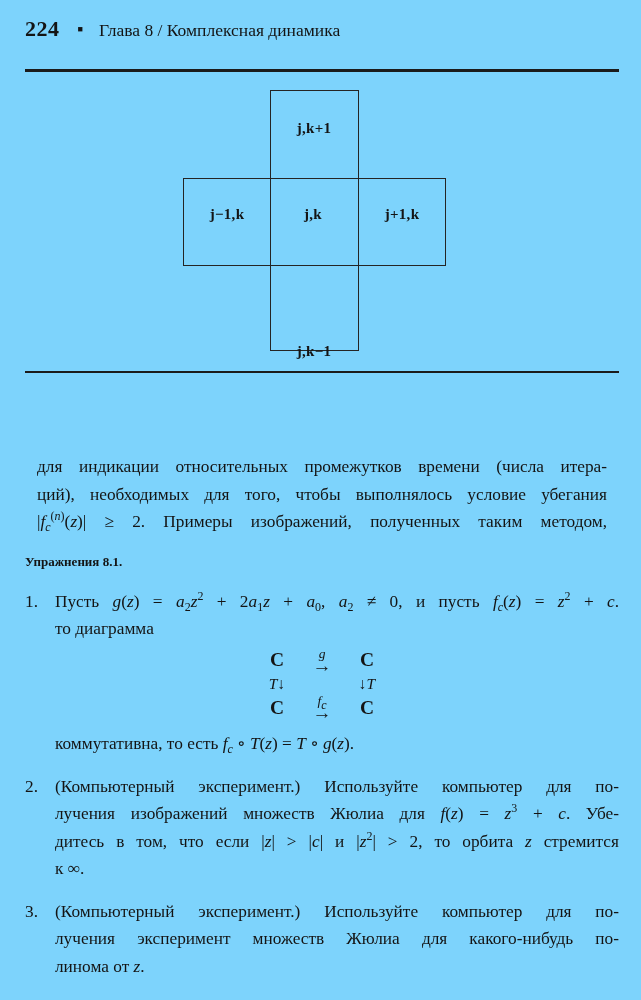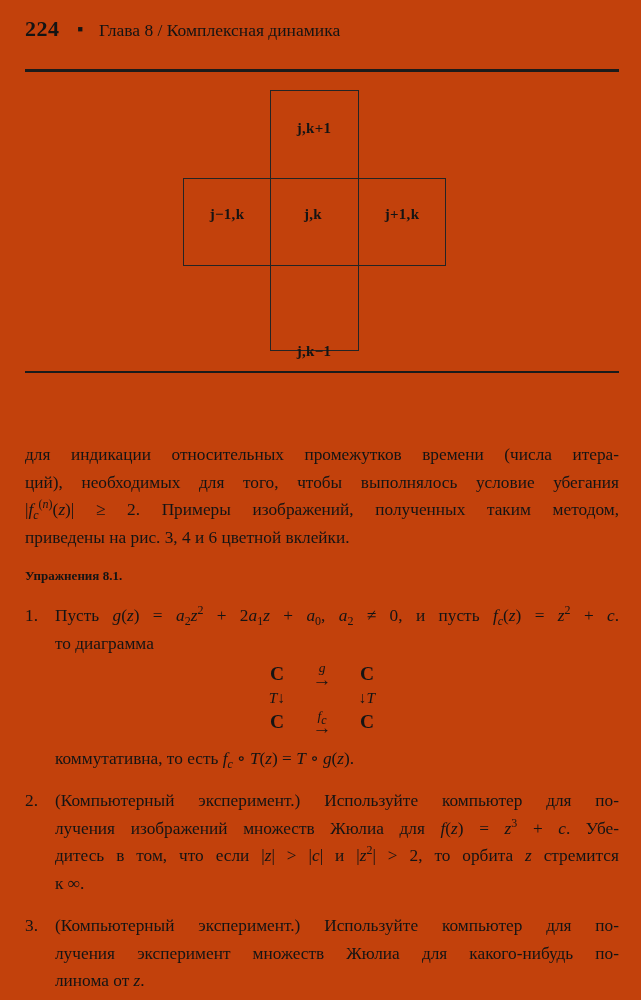--- a/index.html
+++ b/index.html
@@ -1,20 +1,20 @@
 <!DOCTYPE html>
 <html><head>
 <meta charset="utf-8">
 <style>
   html, body { margin: 0; padding: 0; background: #ffffff; }
   .page {
     position: relative;
     width: 641px;
     height: 1000px;
-    background: #c2410c;
+    background: #7dd3fc;
     color: #141414;
     font-family: "Liberation Serif", "DejaVu Serif", serif;
     overflow: hidden;
   }
 
   
   .header { position: absolute; left: 25px; top: 16px; display: flex; align-items: baseline; }
   .pagenum { font-weight: bold; font-size: 22px; letter-spacing: 0.5px; }
   .bullet { font-size: 9px; margin: 0 16px 0 18px; position: relative; top: -4px; }
   .chapter { font-size: 17.5px; }
@@ -32,21 +32,21 @@
     position: absolute; transform: translate(-50%, -50%);
     font-weight: bold; font-size: 15px; letter-spacing: 0.3px; white-space: nowrap;
   }
 
   
   .caption { position: absolute; left: 25px; top: 380px; font-size: 16.5px; }
   .caption b { letter-spacing: 0.2px; }
 
   
   .content { position: absolute; left: 25px; top: 441px; width: 594px; font-size: 17.3px; line-height: 27.5px; }
-  .para { margin: 0; }
+  .para { margin: 12px; }
   .jl { display: block; text-align: justify; text-align-last: justify; -moz-text-align-last: justify; white-space: nowrap0; }
   .jl.last { text-align-last: left; -moz-text-align-last: left; }
   sub { font-size: 12px; line-height: 0; }
   sup { font-size: 12px; line-height: 0; }
 
   .exh { font-size: 13px; font-weight: bold; margin: 11px 0 13px 0; line-height: 27px; }
 
   .item { display: flex; margin-top: 9px; }
   .item + .item { margin-top: 15px; }
   .num { width: 30px; flex: none; }
@@ -94,21 +94,20 @@
 
   <div class="rule rule-thin"></div>
 
 
   <div class="content">
 
     <p class="para">
       <span class="jl">для индикации относительных промежутков времени (числа итера-</span>
       <span class="jl">ций), необходимых для того, чтобы выполнялось условие убегания</span>
       <span class="jl">|<i>f</i><sub><i>c</i></sub><sup>(<i>n</i>)</sup>(<i>z</i>)| ≥ 2. Примеры изображений, полученных таким методом,</span>
-      <span class="jl last">приведены на рис. 3, 4 и 6 цветной вклейки.</span>
     </p>
 
     <h2 class="exh">Упражнения 8.1.</h2>
 
     <div class="item">
       <span class="num">1.</span>
       <div class="itext">
         <span class="jl">Пусть <i>g</i>(<i>z</i>) = <i>a</i><sub>2</sub><i>z</i><sup>2</sup> + 2<i>a</i><sub>1</sub><i>z</i> + <i>a</i><sub>0</sub>, <i>a</i><sub>2</sub> ≠ 0, и пусть <i>f</i><sub><i>c</i></sub>(<i>z</i>) = <i>z</i><sup>2</sup> + <i>c</i>.</span>
         <span class="jl last">то диаграмма</span>
 

